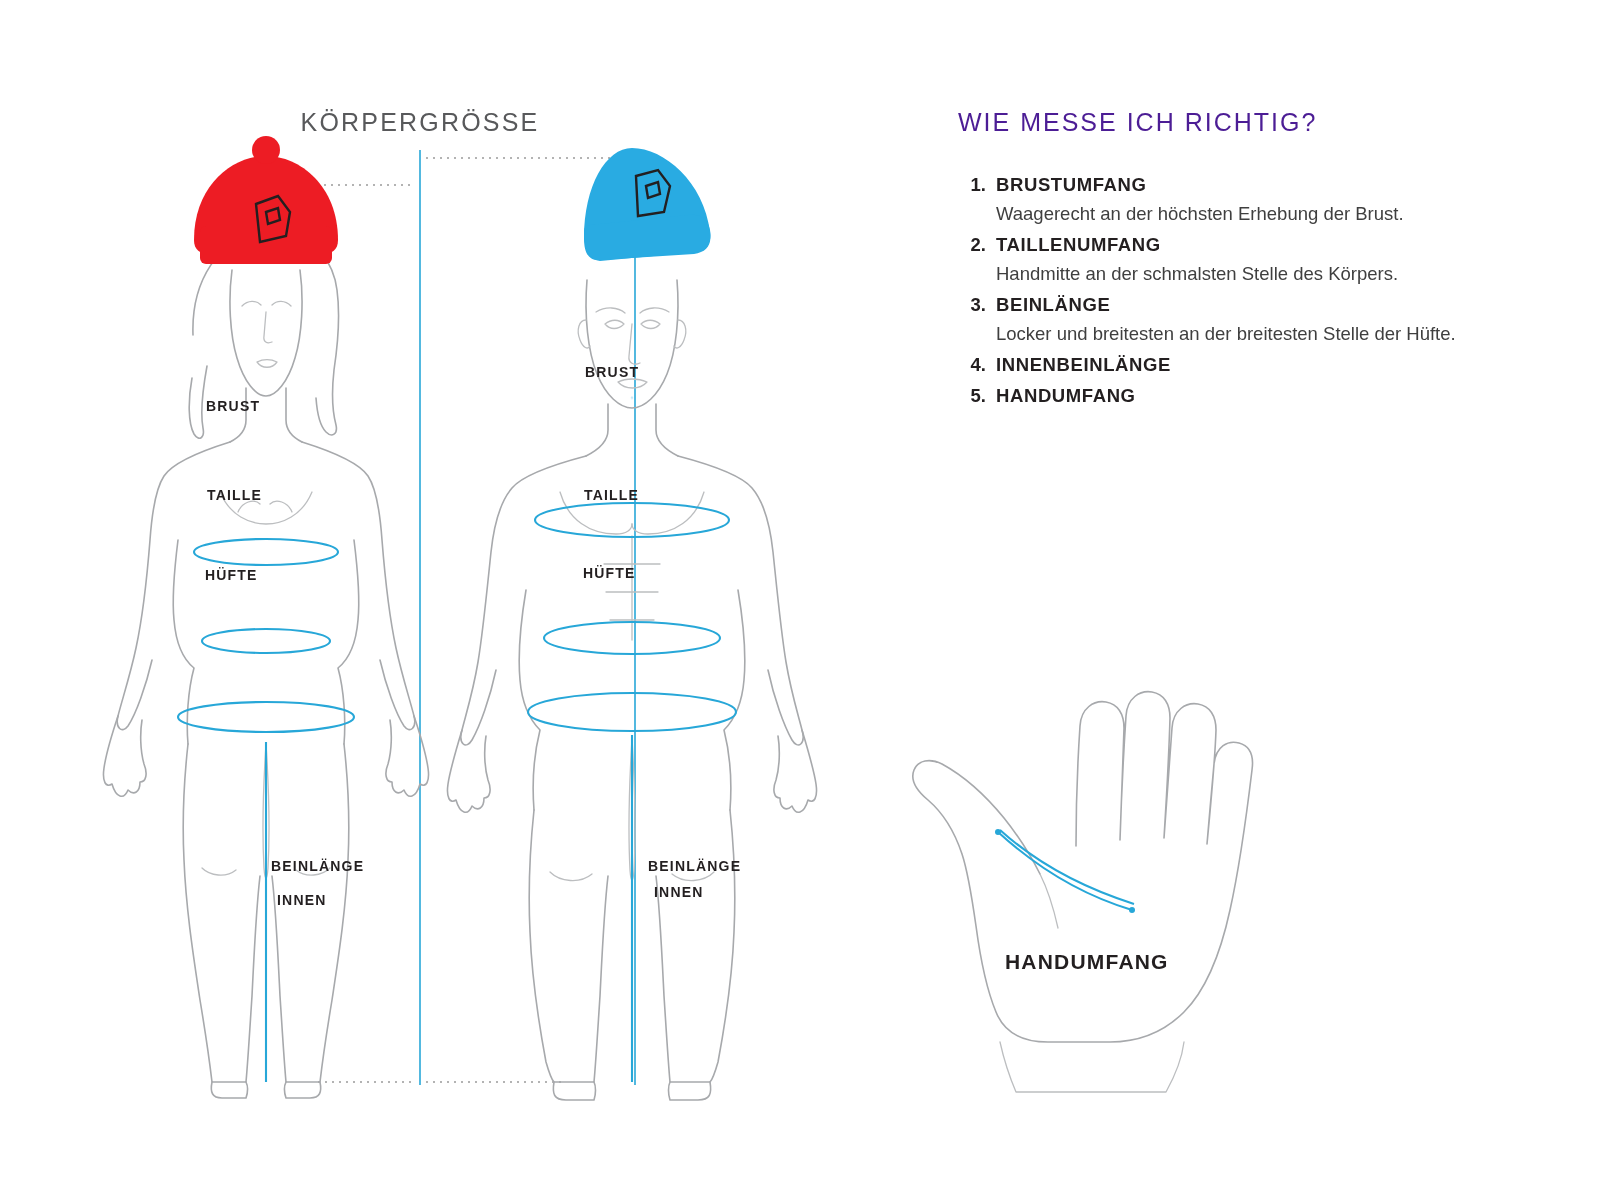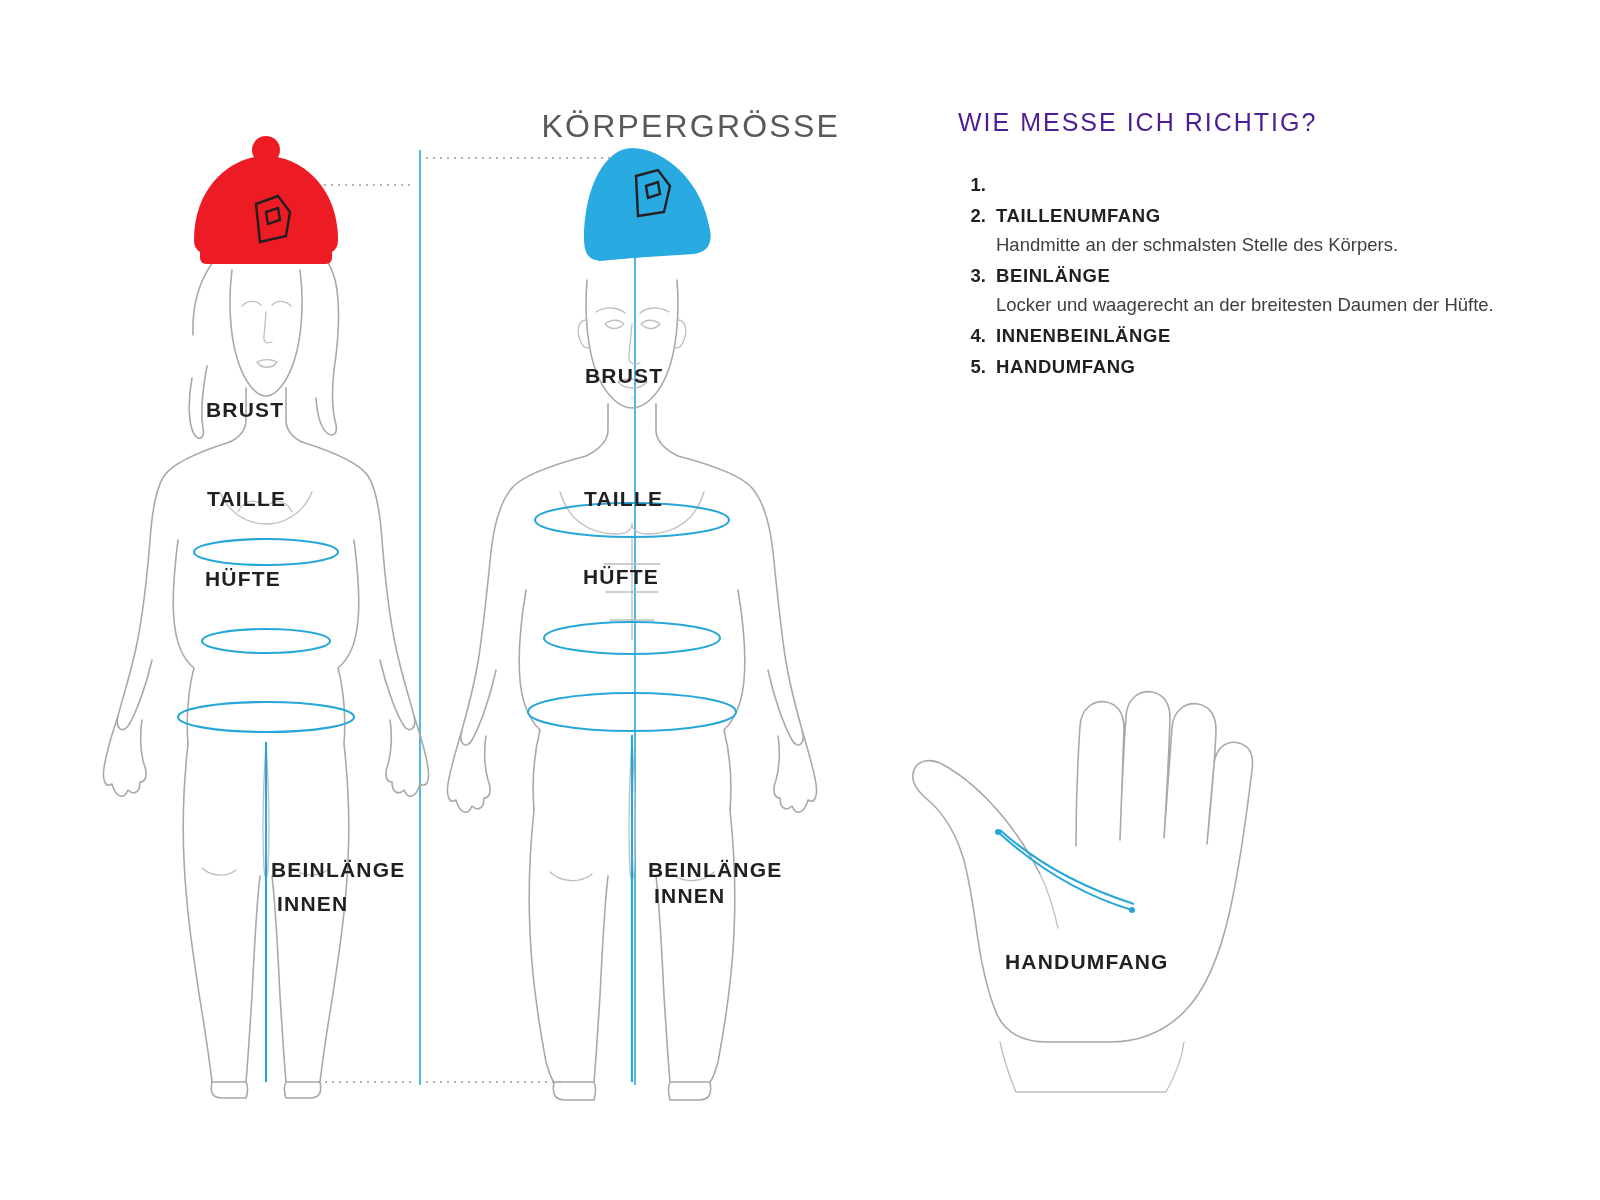--- a/index.html
+++ b/index.html
@@ -20,37 +20,37 @@
     position: absolute;
     inset: 0;
   }
 
   
   .left-title {
     position: absolute;
     left: 0;
     top: 108px;
     width: 840px;
-    text-align: right;
-    font-size: 32px;
+    text-align: center;
+    font-size: 25px;
     letter-spacing: 2.2px;
     color: #58595b;
     font-weight: 400;
   }
 
   .figures-svg {
     position: absolute;
     left: 60px;
     top: 120px;
   }
 
   
   .bodylabel {
     position: absolute;
-    font-size: 21px;
+    font-size: 14px;
     font-weight: bold;
     letter-spacing: 1.2px;
     color: #231f20;
     white-space: nowrap;
   }
 
   
   .right-title {
     position: absolute;
     left: 958px;
@@ -295,35 +295,39 @@
   <div class="bodylabel" style="left:583px; top:565px;">HÜFTE</div>
   <div class="bodylabel" style="left:648px; top:858px;">BEINLÄNGE</div>
   <div class="bodylabel" style="left:654px; top:884px;">INNEN</div>
 
   <div class="right-title">WIE MESSE ICH RICHTIG?</div>
 
   <div class="steps">
 
     <div class="step">
       <div class="step-num">1.</div>
+      <div class="step-body">
+        <div class="step-title">BRUSTUMFANG</div>
+        <div class="step-desc">Waagerecht an der höchsten Erhebung der Brust.</div>
+      </div>
     </div>
 
     <div class="step">
       <div class="step-num">2.</div>
       <div class="step-body">
         <div class="step-title">TAILLENUMFANG</div>
         <div class="step-desc">Handmitte an der schmalsten Stelle des Körpers.</div>
       </div>
     </div>
 
     <div class="step">
       <div class="step-num">3.</div>
       <div class="step-body">
         <div class="step-title">BEINLÄNGE</div>
-        <div class="step-desc">Locker und waagerecht an der breitesten Daumen der Hüfte.</div>
+        <div class="step-desc">Locker und breitesten an der breitesten Stelle der Hüfte.</div>
       </div>
     </div>
 
     <div class="step">
       <div class="step-num">4.</div>
       <div class="step-body">
         <div class="step-title">INNENBEINLÄNGE</div>
       </div>
     </div>
 

